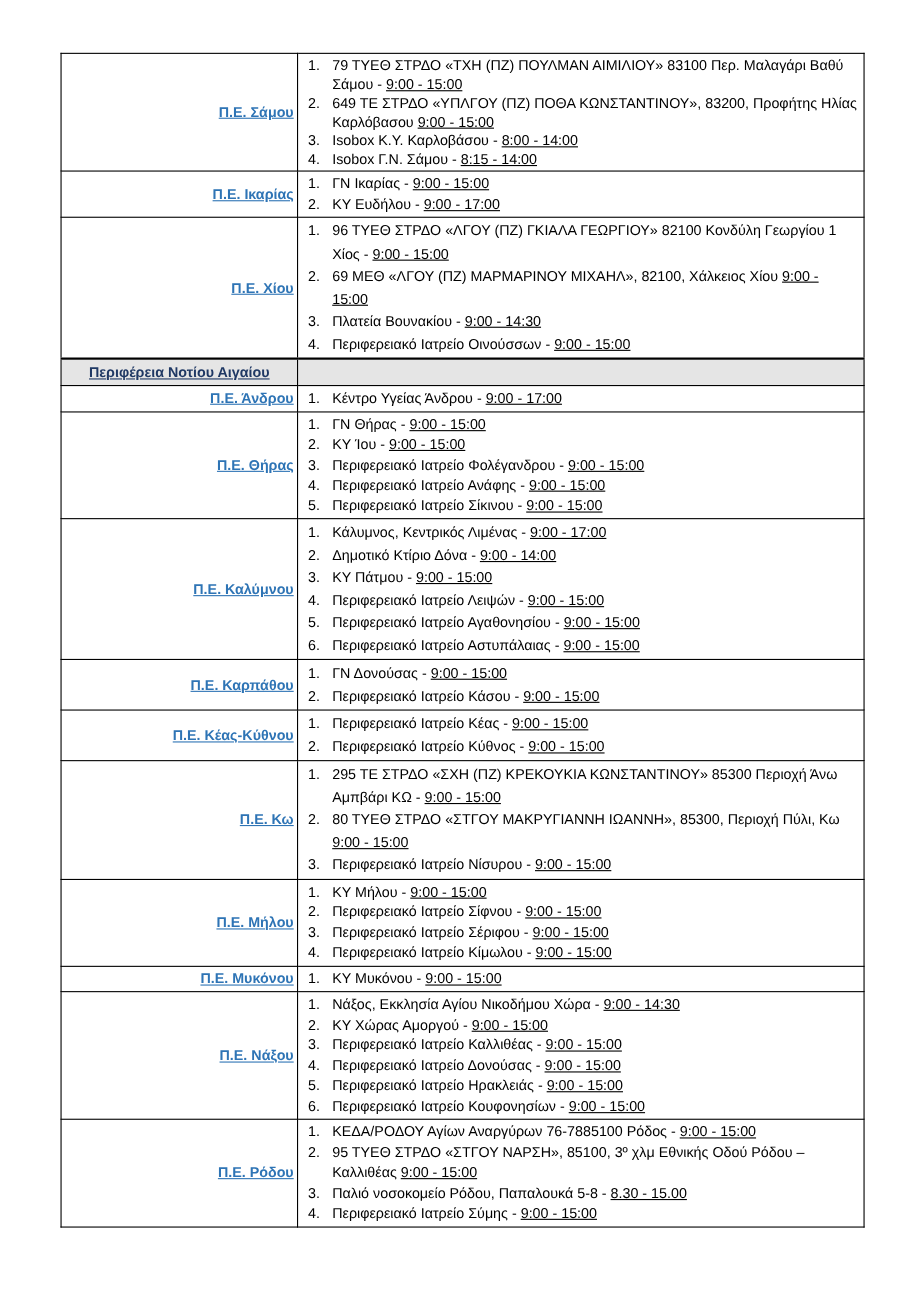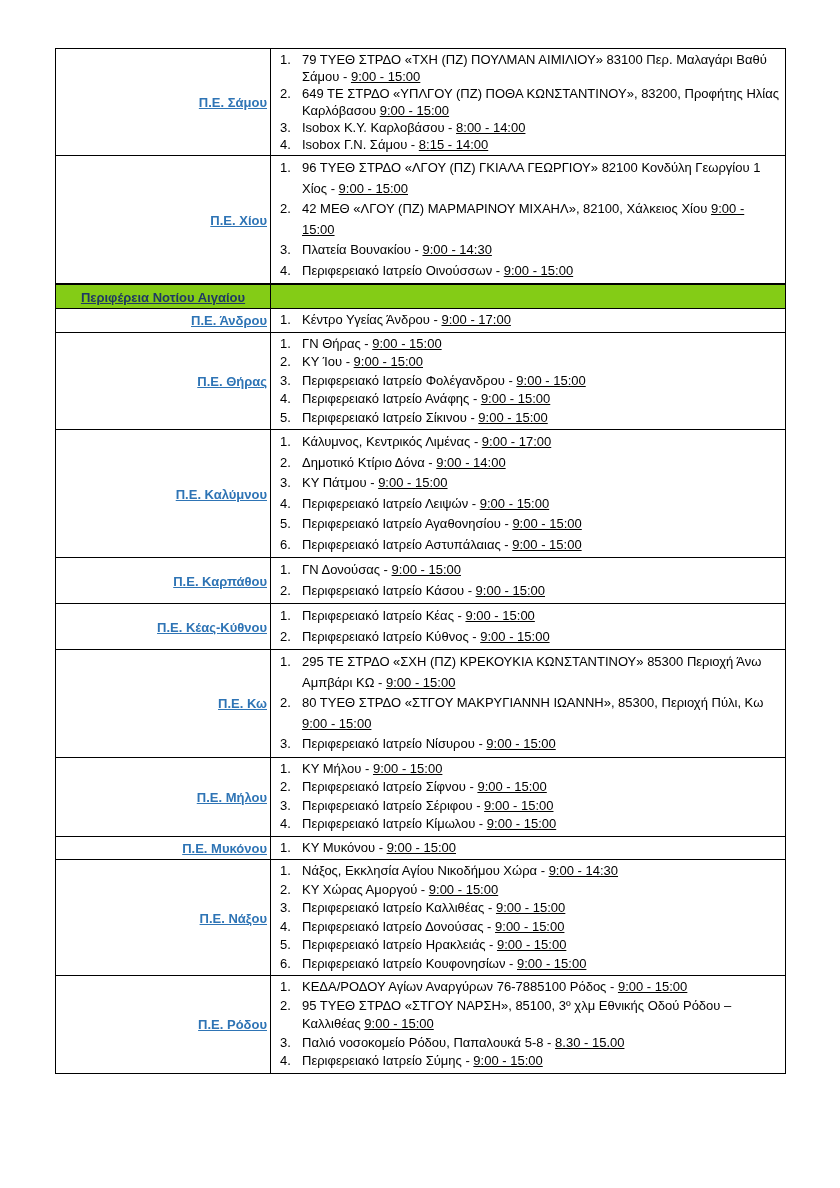--- a/index.html
+++ b/index.html
@@ -67,21 +67,21 @@
   .item-text {
     flex: 1;
     padding-right: 2px;
   }
   .time {
     text-decoration: underline;
   }
 
   
   .header-row td {
-    background: #84cc16;
+    background: #e5e5e5;
     border-top: 2.5px solid #000000;
     height: 21px;
   }
   .header-cell-left {
     text-align: center;
     padding: 1px 2px;
   }
   .header-link {
     color: #1F3864;
     font-weight: 700;
@@ -116,32 +116,47 @@
             <div class="item">
     <span class="item-num">3.</span>
     <span class="item-text"><span class="txt">Isobox Κ.Υ. Καρλοβάσου - </span><span class="time">8:00 - 14:00</span></span>
   </div>
             <div class="item">
     <span class="item-num">4.</span>
     <span class="item-text"><span class="txt">Isobox Γ.Ν. Σάμου - </span><span class="time">8:15 - 14:00</span></span>
   </div>
           </td>
   </tr>
+        <tr class="section-row">
+    <td class="region-cell">
+      <span class="region-link">Π.Ε. Ικαρίας</span>
+    </td>
+    <td class="items-cell">
+            <div class="item">
+    <span class="item-num">1.</span>
+    <span class="item-text"><span class="txt">ΓΝ Ικαρίας - </span><span class="time">9:00 - 15:00</span></span>
+  </div>
+            <div class="item">
+    <span class="item-num">2.</span>
+    <span class="item-text"><span class="txt">ΚΥ Ευδήλου - </span><span class="time">9:00 - 17:00</span></span>
+  </div>
+          </td>
+  </tr>
         <tr class="section-row spaced">
     <td class="region-cell">
       <span class="region-link">Π.Ε. Χίου</span>
     </td>
     <td class="items-cell">
             <div class="item">
     <span class="item-num">1.</span>
     <span class="item-text"><span class="txt">96 ΤΥΕΘ ΣΤΡΔΟ «ΛΓΟΥ (ΠΖ) ΓΚΙΑΛΑ ΓΕΩΡΓΙΟΥ» 82100 Κονδύλη Γεωργίου 1 Χίος - </span><span class="time">9:00 - 15:00</span></span>
   </div>
             <div class="item">
     <span class="item-num">2.</span>
-    <span class="item-text"><span class="txt">42 ΜΕΘ «ΛΓΟΥ (ΠΖ) ΜΑΡΜΑΡΙΝΟΥ ΜΙΧΑΗΛ», 82100, Χάλκειος Χίου </span><span class="time">9:00 - 15:00</span></span>
+    <span class="item-text"><span class="txt">69 ΜΕΘ «ΛΓΟΥ (ΠΖ) ΜΑΡΜΑΡΙΝΟΥ ΜΙΧΑΗΛ», 82100, Χάλκειος Χίου </span><span class="time">9:00 - 15:00</span></span>
   </div>
             <div class="item">
     <span class="item-num">3.</span>
     <span class="item-text"><span class="txt">Πλατεία Βουνακίου - </span><span class="time">9:00 - 14:30</span></span>
   </div>
             <div class="item">
     <span class="item-num">4.</span>
     <span class="item-text"><span class="txt">Περιφερειακό Ιατρείο Οινούσσων - </span><span class="time">9:00 - 15:00</span></span>
   </div>
           </td>

